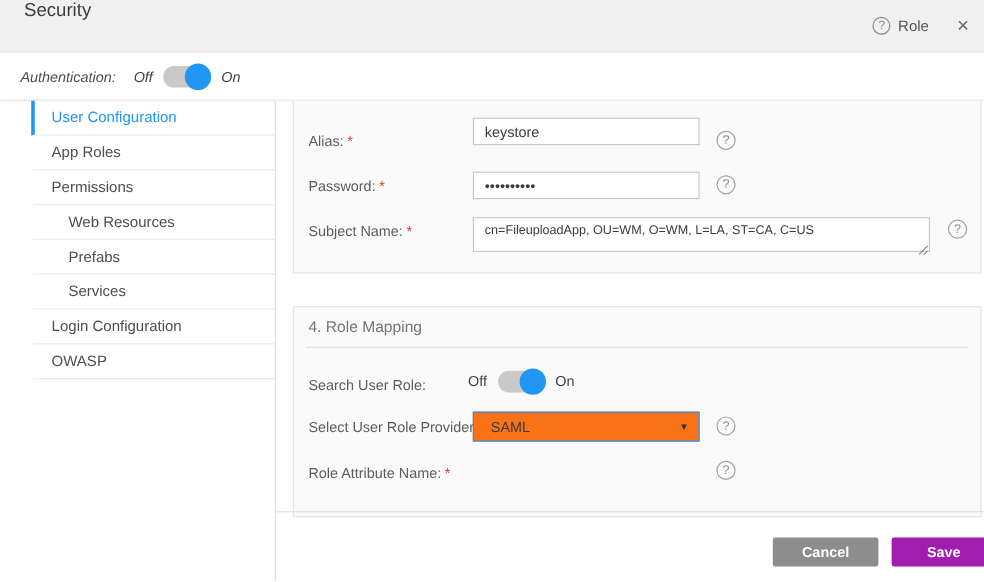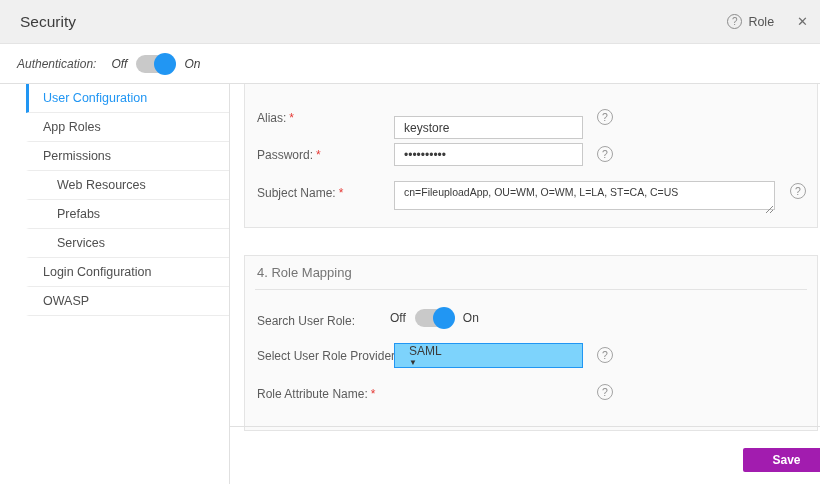--- a/index.html
+++ b/index.html
@@ -6,21 +6,21 @@
   html,body { width:820px; height:485px; }
   body {
     font-family:"Liberation Sans","DejaVu Sans",sans-serif;
     background:#fff; color:#444; overflow:hidden;
   }
   .window { position:relative; width:820px; height:485px; background:#fff; }
 
   
   .hdr {
     height:44px; background:#f0f0f0; border-bottom:1px solid #e4e4e4;
-    display:flex; align-items:center; padding:0 12px 0 20px;
+    display:flex; padding:0 12px 0 20px;
   }
   .hdr-title { font-size:15.5px; color:#3c3c3c; }
   .hdr-right { margin-left:auto; display:flex; align-items:center; gap:9px; }
   .help-circle {
     width:15px; height:15px; border:1px solid #8b8b8b; border-radius:50%;
     display:inline-flex; align-items:center; justify-content:center;
     font-size:10px; color:#8b8b8b; line-height:1;
   }
   .hdr-help { display:flex; align-items:center; gap:6px; cursor:pointer; }
   .hdr-help-text { font-size:12.5px; color:#555; }
@@ -89,22 +89,22 @@
     font-family:inherit; font-size:10.5px; color:#3b3b3b;
     padding:4px 4px 0 9px; overflow:hidden; white-space:nowrap;
   }
   .resize-grip { position:absolute; left:520px; top:116px; pointer-events:none; }
 
   .sec-title { position:absolute; left:12px; top:9px; font-size:13px; color:#757575; }
   .sec-divider { position:absolute; left:10px; right:10px; top:33px; height:1px; background:#e3e3e3; }
 
   .f-select {
     position:absolute; left:149px; top:87px; width:189px; height:25px;
-    border:1px solid #2196f3; background:#7dd3fc; display:flex; 
-    padding:0 8px 0 14px; cursor:pointer;flex-direction:column;
+    border:1px solid #2196f3; background:#f97316; display:flex; align-items:center;
+    padding:0 8px 0 14px; cursor:pointer;
   }
   .f-select .sel-val { font-size:12px; color:#3b3b3b; flex:1; }
   .f-select .sel-arrow { font-size:8px; color:#333; }
 
   
   .scrollbar {
     position:absolute; left:596px; top:1px; width:18px; height:340px;
     background:#f1f1f1;
   }
   .sb-arrow {
@@ -165,21 +165,21 @@
       <div class="side-item">Login Configuration</div>
       <div class="side-item">OWASP</div>
     </div>
 
     <div class="content">
 
       <div class="panel panel1">
         <div class="f-label" style="left:12px; top:27px;">
           <span>Alias:</span><span class="req">*</span>
         </div>
-        <input class="f-input" style="left: 149px; top: 32px;" type="text" value="keystore">
+        <input class="f-input" style="left: 149px; top: 14px;" type="text" value="keystore">
         <div class="f-help" style="left:352px; top:25px;">?</div>
 
         <div class="f-label" style="left:12px; top:64px;">
           <span>Password:</span><span class="req">*</span>
         </div>
         <input class="f-input" style="left: 149px; top: 59px;" type="text" value="••••••••••">
         <div class="f-help" style="left:352px; top:62px;">?</div>
 
         <div class="f-label" style="left:12px; top:102px;">
           <span>Subject Name:</span><span class="req">*</span>
@@ -219,17 +219,18 @@
         <div class="f-help" style="left:352px; top:128px;">?</div>
       </div>
 
       <div class="scrollbar">
         <div class="sb-arrow sb-up">▲</div>
         <div class="sb-thumb"></div>
         <div class="sb-arrow sb-down">▼</div>
       </div>
 
       <div class="footer-divider"></div>
+      <button class="btn btn-cancel">Cancel</button>
       <button class="btn btn-save">Save</button>
 
     </div>
   </div>
 </div>
 
 </body></html>

